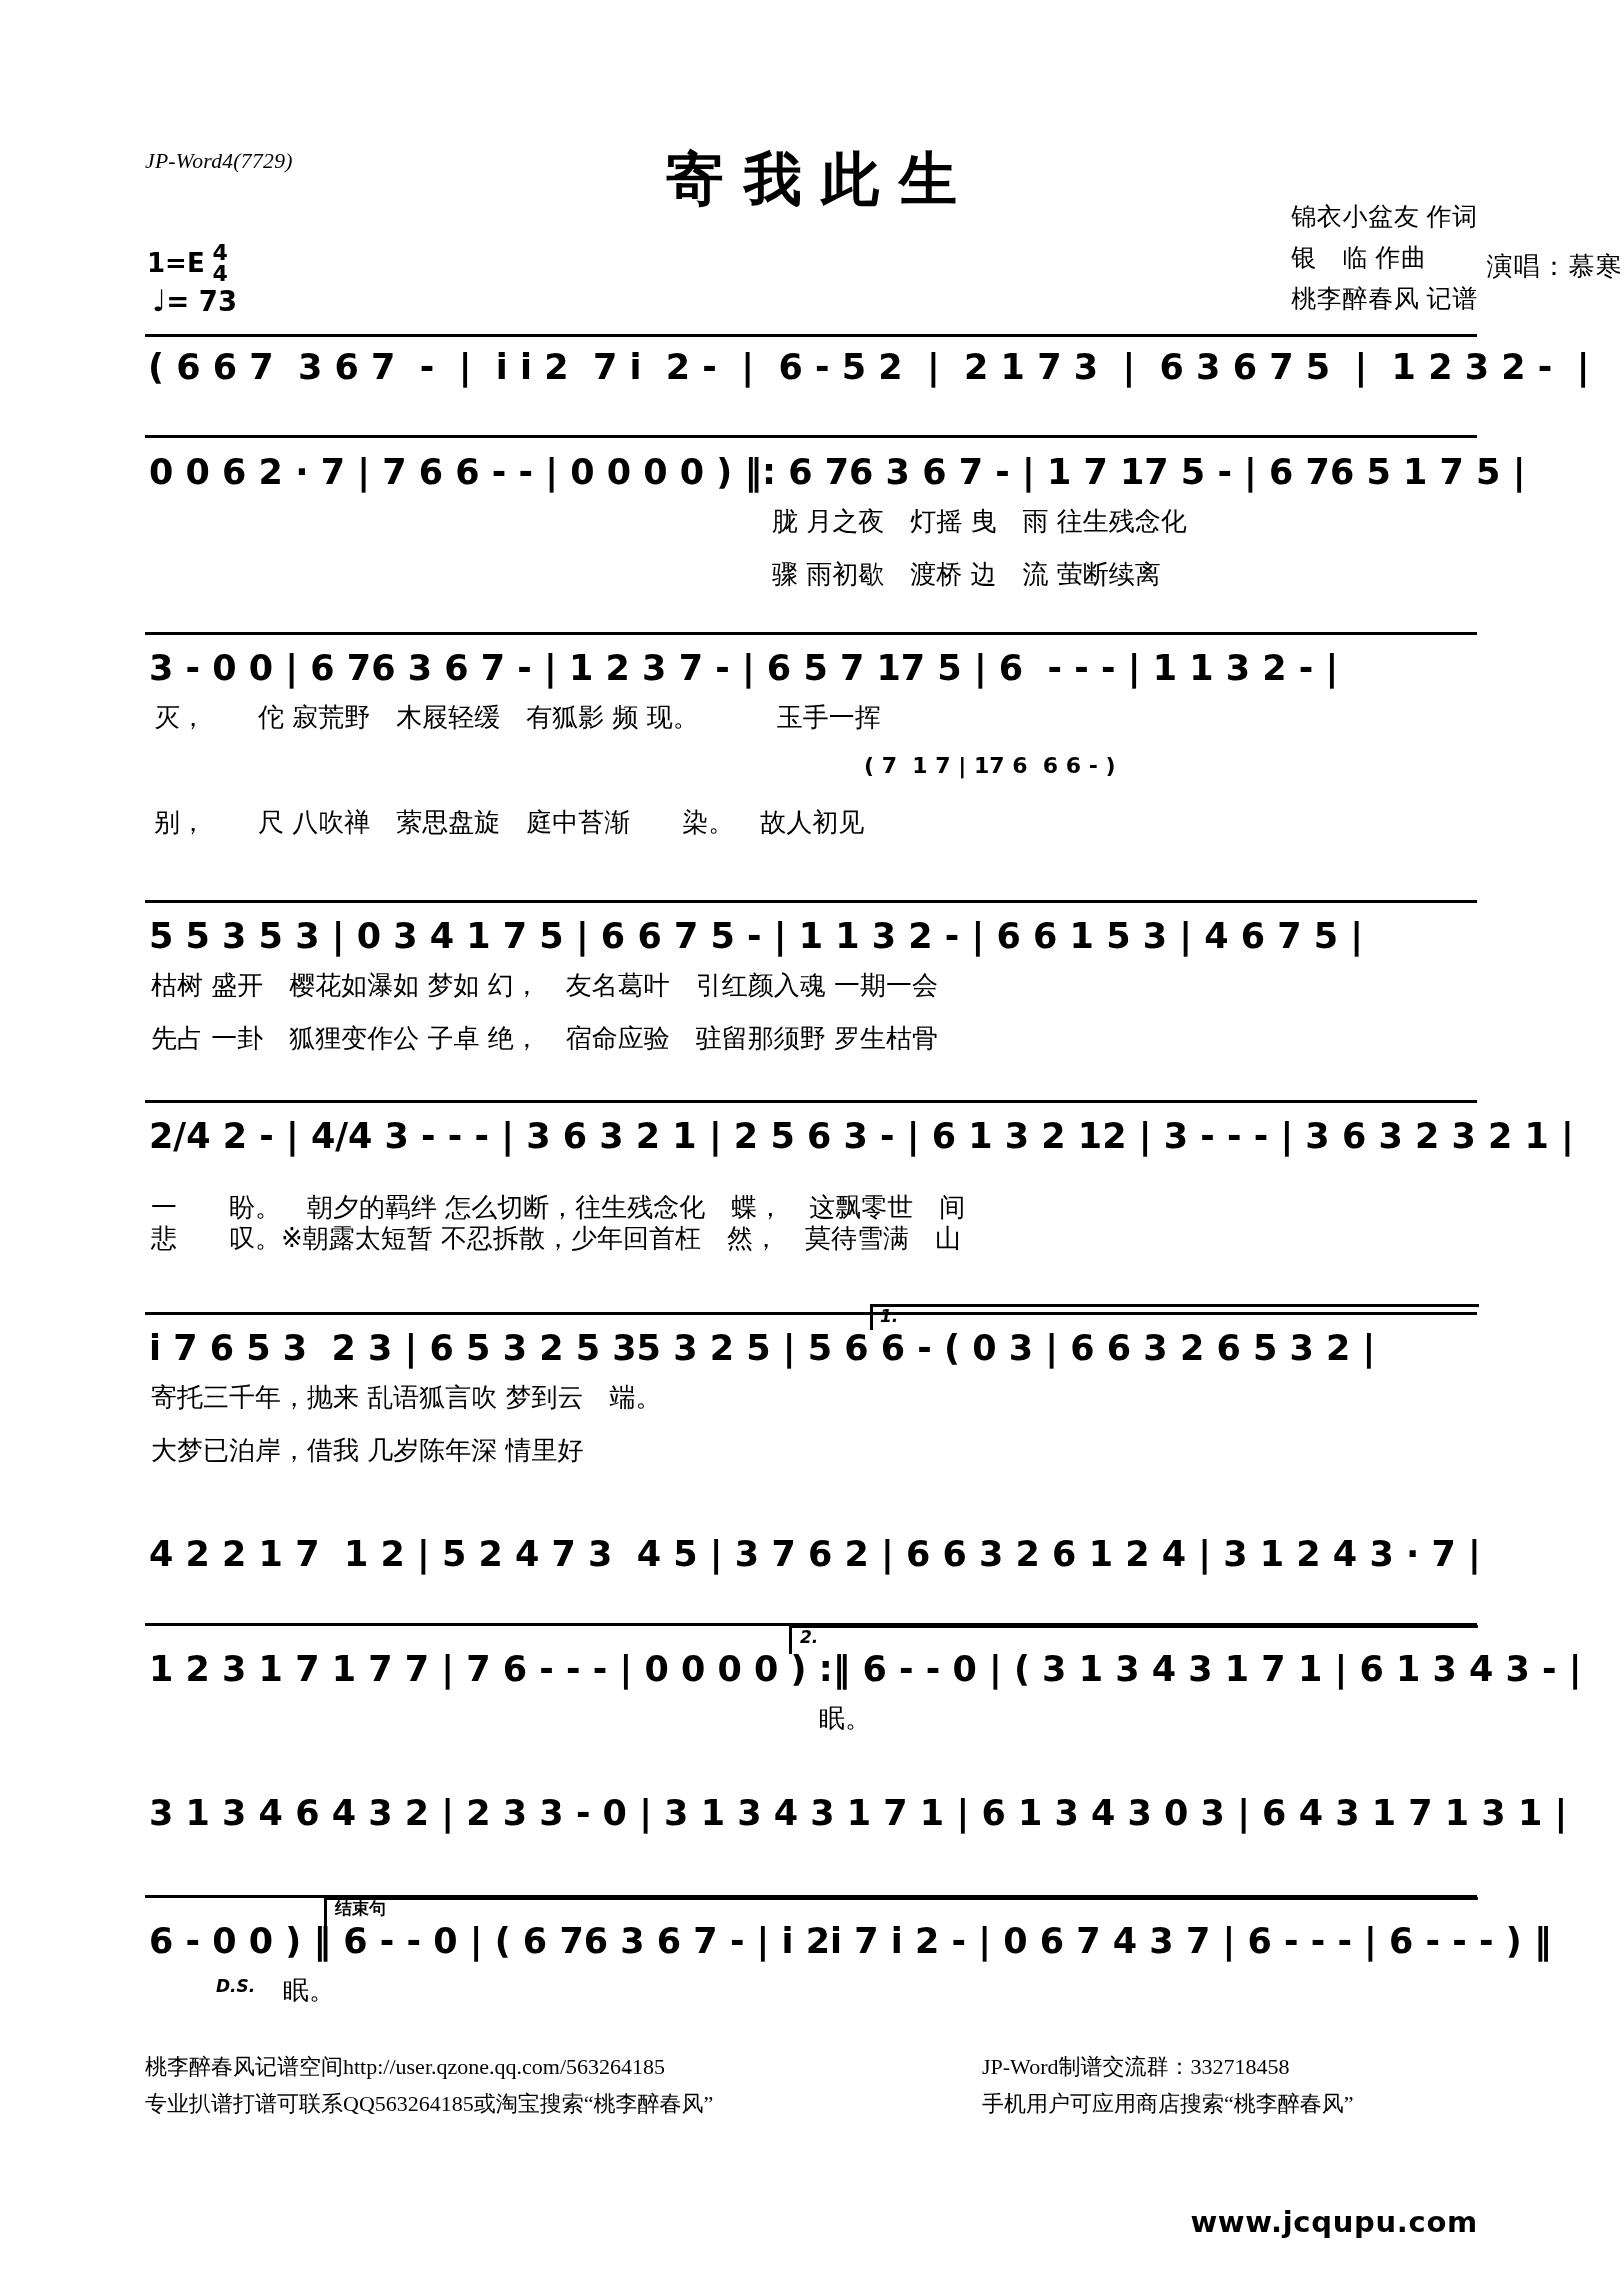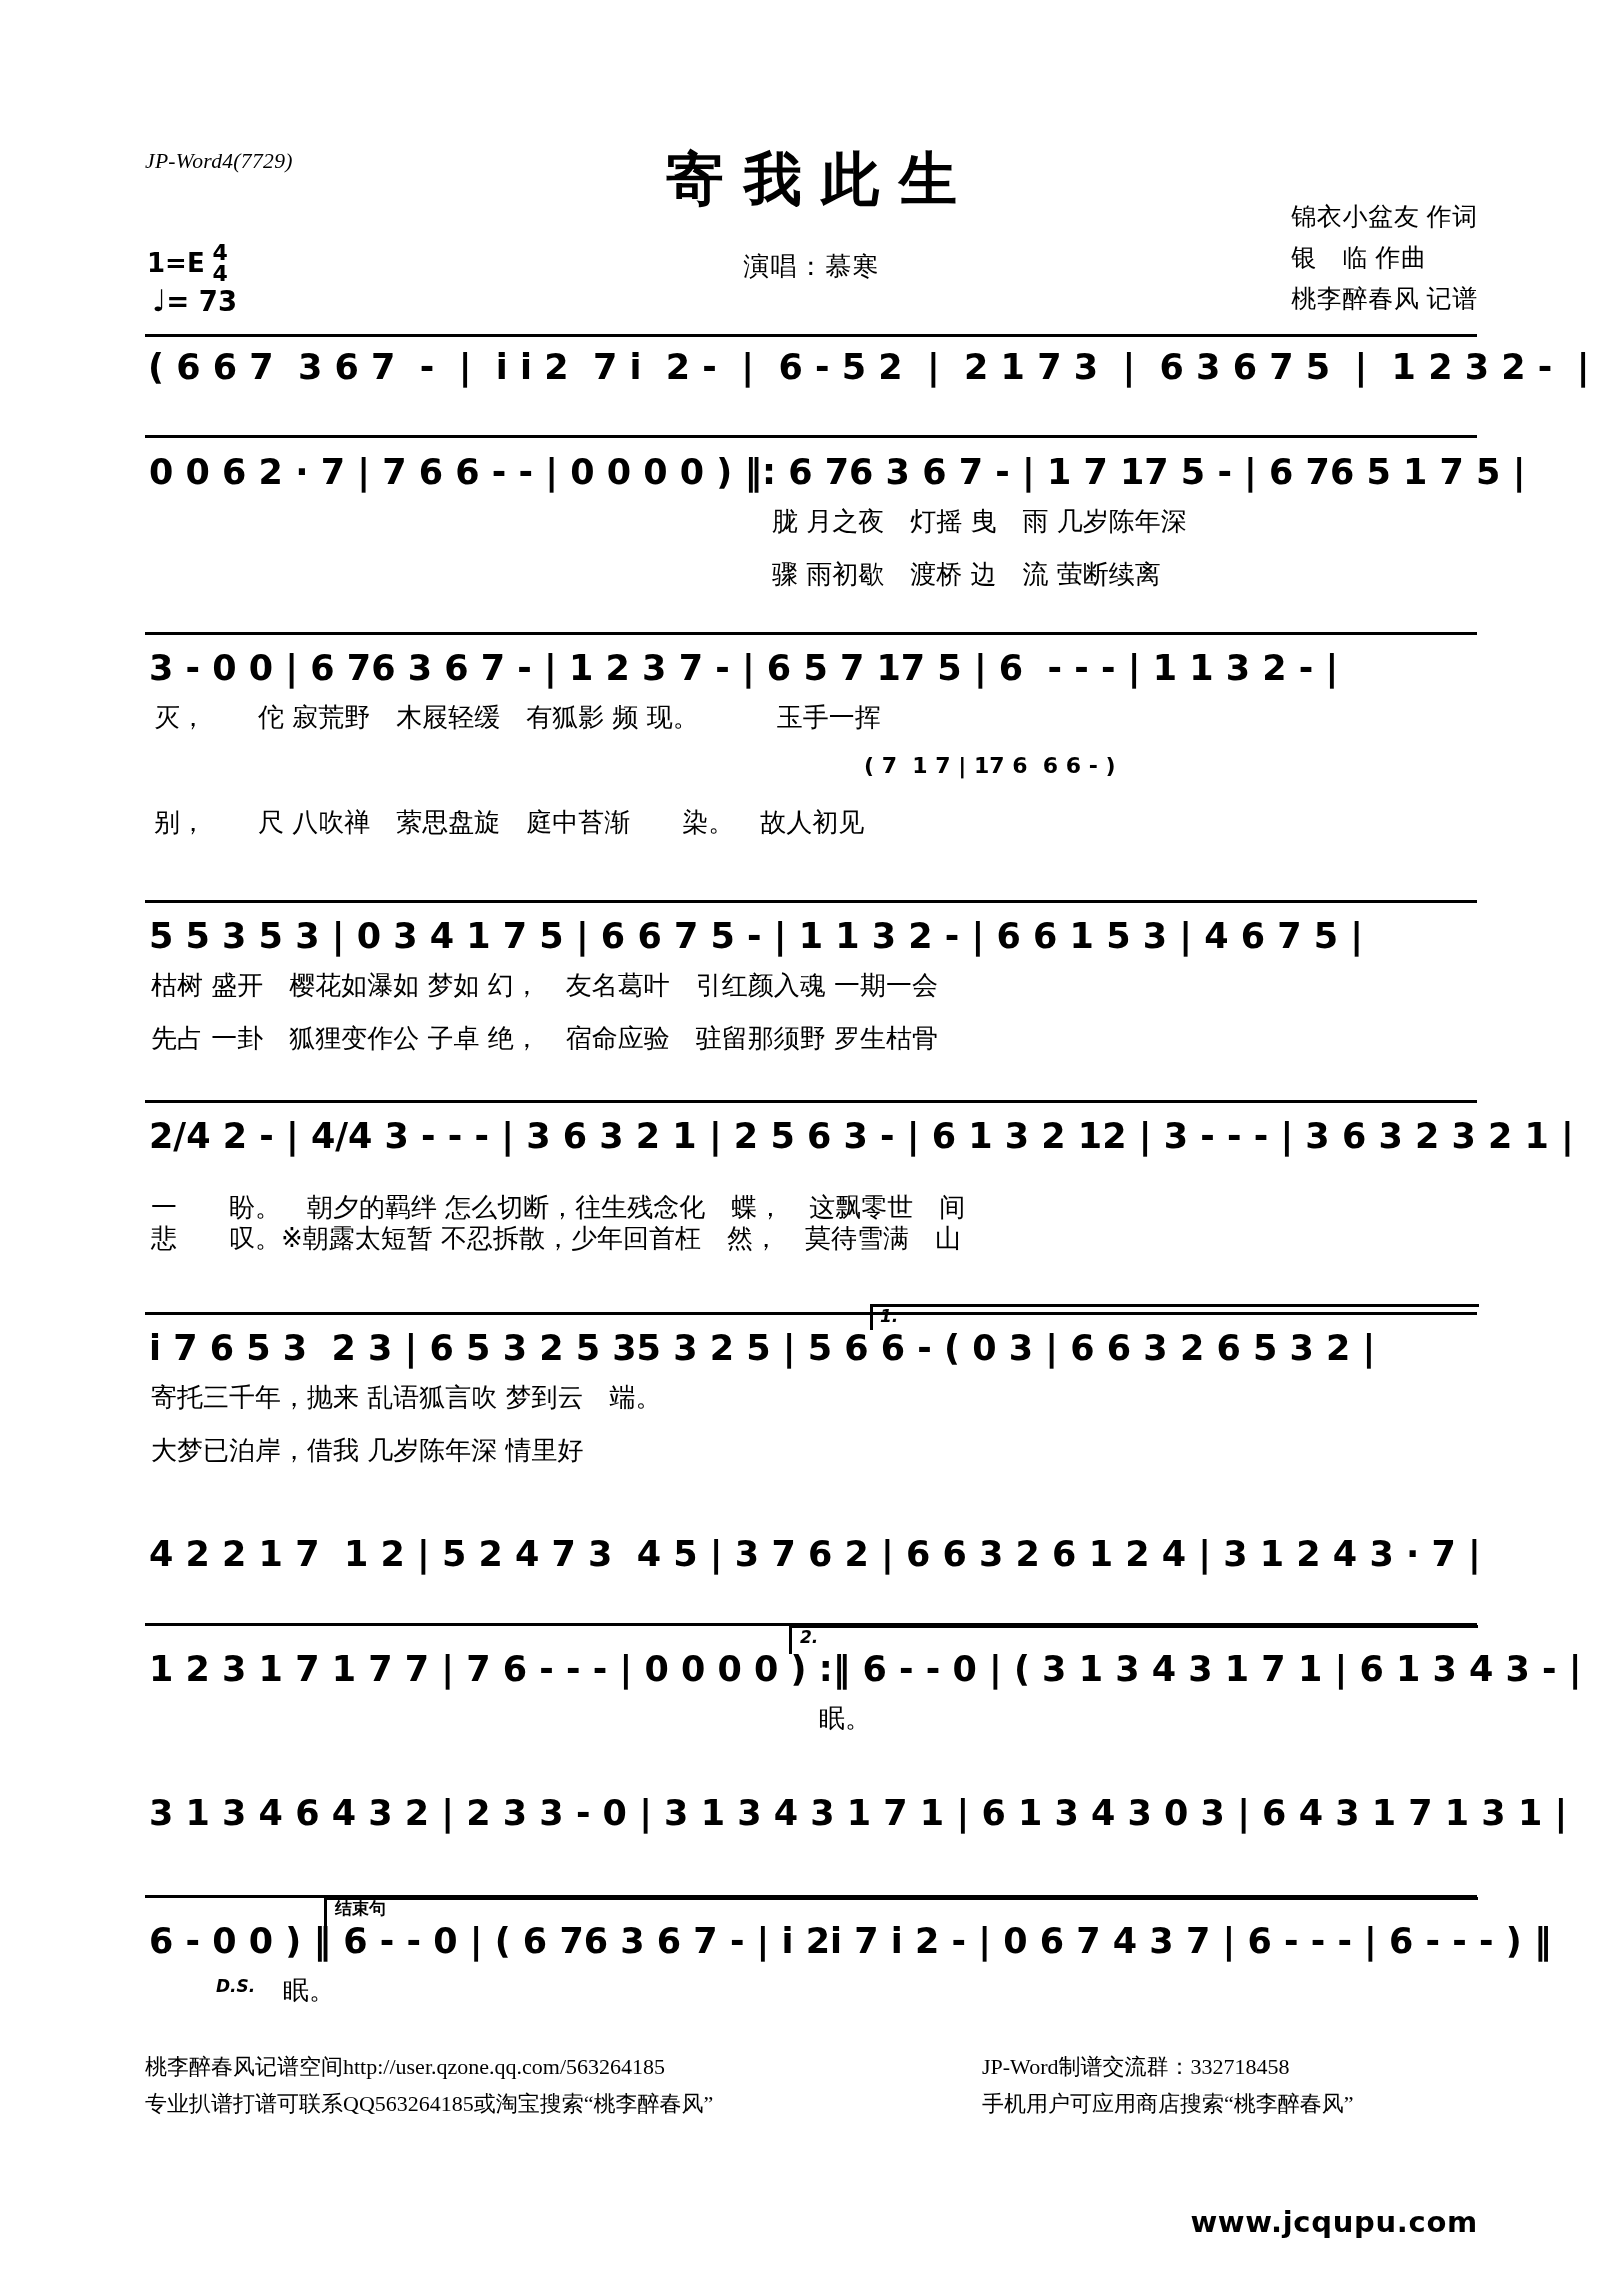--- a/index.html
+++ b/index.html
@@ -23,21 +23,21 @@
     position:absolute; left:0; right:0; top:141px;
     text-align:center;
     font-family:"DejaVu Sans", sans-serif;
     font-weight:bold;
     font-size:58px;
     letter-spacing:19.6px;
     text-indent:19.6px;
   }
   .singer {
     position:absolute; left:0; right:0; top:249px;
-    text-align:center;
+    text-align:right;
     font-size:26px;
     letter-spacing:1.3px;
   }
   .credits {
     position:absolute; right:145px; top:196px;
     text-align:left;
     font-size:25px;
     line-height:41px;
     letter-spacing:0.7px;
   }
@@ -118,21 +118,21 @@
   </div>
 
   <div class="sys" style="top:347px;">
     <div class="hline" style="left:145px; top:-13px; width:1332px;"></div>
     <div class="notes" style="position:absolute; left:148px; top:0;">( 6 6 7  3 6 7  -  |  i i 2  7 i  2 -  |  6 - 5 2  |  2 1 7 3  |  6 3 6 7 5  |  1 2 3 2 -  |</div>
   </div>
 
   <div class="sys" style="top:452px;">
     <div class="hline" style="left:145px; top:-17px; width:1332px;"></div>
     <div class="notes" style="position:absolute; left:149px; top:0;">0 0 6 2 · 7 | 7 6 6 - - | 0 0 0 0 ) ‖: 6 76 3 6 7 - | 1 7 17 5 - | 6 76 5 1 7 5 |</div>
-    <div class="lyr" style="position:absolute; left:772px; top:52px;">胧 月之夜　灯摇 曳　雨 几岁陈年深</div>
+    <div class="lyr" style="position:absolute; left:772px; top:52px;">胧 月之夜　灯摇 曳　雨 往生残念化</div>
     <div class="lyr" style="position:absolute; left:772px; top:105px;">骤 雨初歇　渡桥 边　流 萤断续离</div>
   </div>
 
   <div class="sys" style="top:648px;">
     <div class="hline" style="left:145px; top:-15.7px; width:1332px;"></div>
     <div class="notes" style="position:absolute; left:149px; top:0;">3 - 0 0 | 6 76 3 6 7 - | 1 2 3 7 - | 6 5 7 17 5 | 6  - - - | 1 1 3 2 - |</div>
     <div class="lyr" style="position:absolute; left:154px; top:52px;">灭，　　佗 寂荒野　木屐轻缓　有狐影 频 现。　　　玉手一挥</div>
     <div class="notes small" style="position:absolute; left:864px; top:105px;">( 7  1 7 | 17 6  6 6 - )</div>
     <div class="lyr" style="position:absolute; left:154px; top:157px;">别，　　尺 八吹禅　萦思盘旋　庭中苔渐　　染。　故人初见</div>
   </div>

